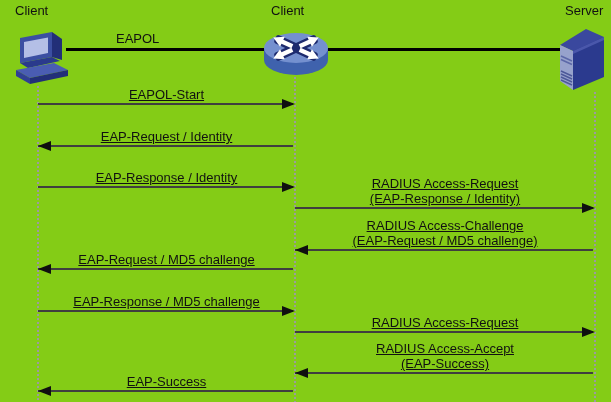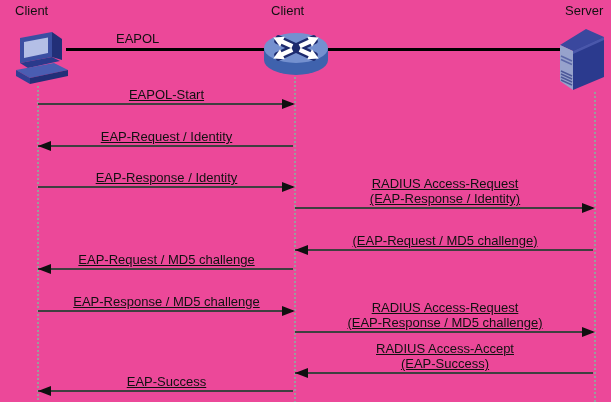--- a/index.html
+++ b/index.html
@@ -1,18 +1,18 @@
 <!DOCTYPE html>
 <html style="--text: #111111; --link: #000000; --arrow-line: #3f3f3f; --arrow-head: #0f0f0f; --lifeline: #9c9c9c; --icon-navy: #242f7c; --icon-blue: #3b4fa2; --icon-screen: #b4bfe6; --router-top: #7490cf; --router-side: #3f62ad; --server-body: #2b3a8e; --server-panel: #97a2cc;"><head>
 <meta charset="utf-8">
 <style>
   html,body { margin:0; padding:0; background:#ffffff; }
   #stage {
     position:relative; width:611px; height:402px; overflow:hidden;
-    background:#ec4899;
+    background:#84cc16;
     font-family:"Liberation Sans","DejaVu Sans",sans-serif;
     color:var(--text,#111);
   }
   .actor-label {
     position:absolute; font-size:13px; line-height:15px; color:var(--text,#111);
     white-space:nowrap;
   }
   .proto-label {
     position:absolute; font-size:13px; line-height:15px; text-align:left;
     width:70px; color:var(--text,#111); white-space:nowrap;
@@ -134,20 +134,21 @@
     <div class="msg-label">
       <div class="msg-line-text">RADIUS Access-Request</div>
       <div class="msg-line-text">(EAP-Response / Identity)</div>
     </div>
     <div class="arrow-line"></div>
     <div class="arrow-head"></div>
   </div>
 
   <div class="msg dir-left" style="top: 251px; left: 295px; width: 300px;">
     <div class="msg-label">
+      <div class="msg-line-text">RADIUS Access-Challenge</div>
       <div class="msg-line-text">(EAP-Request / MD5 challenge)</div>
     </div>
     <div class="arrow-line"></div>
     <div class="arrow-head"></div>
   </div>
 
   <div class="msg dir-left" style="top: 270px; left: 38px; width: 257px;">
     <div class="msg-label">
       <div class="msg-line-text">EAP-Request / MD5 challenge</div>
 
@@ -161,21 +162,20 @@
       <div class="msg-line-text">EAP-Response / MD5 challenge</div>
 
     </div>
     <div class="arrow-line"></div>
     <div class="arrow-head"></div>
   </div>
 
   <div class="msg dir-right" style="top: 333px; left: 295px; width: 300px;">
     <div class="msg-label">
       <div class="msg-line-text">RADIUS Access-Request</div>
-      <div class="msg-line-text">(EAP-Response / MD5 challenge)</div>
     </div>
     <div class="arrow-line"></div>
     <div class="arrow-head"></div>
   </div>
 
   <div class="msg dir-left" style="top: 374px; left: 295px; width: 300px;">
     <div class="msg-label">
       <div class="msg-line-text">RADIUS Access-Accept</div>
       <div class="msg-line-text">(EAP-Success)</div>
     </div>

